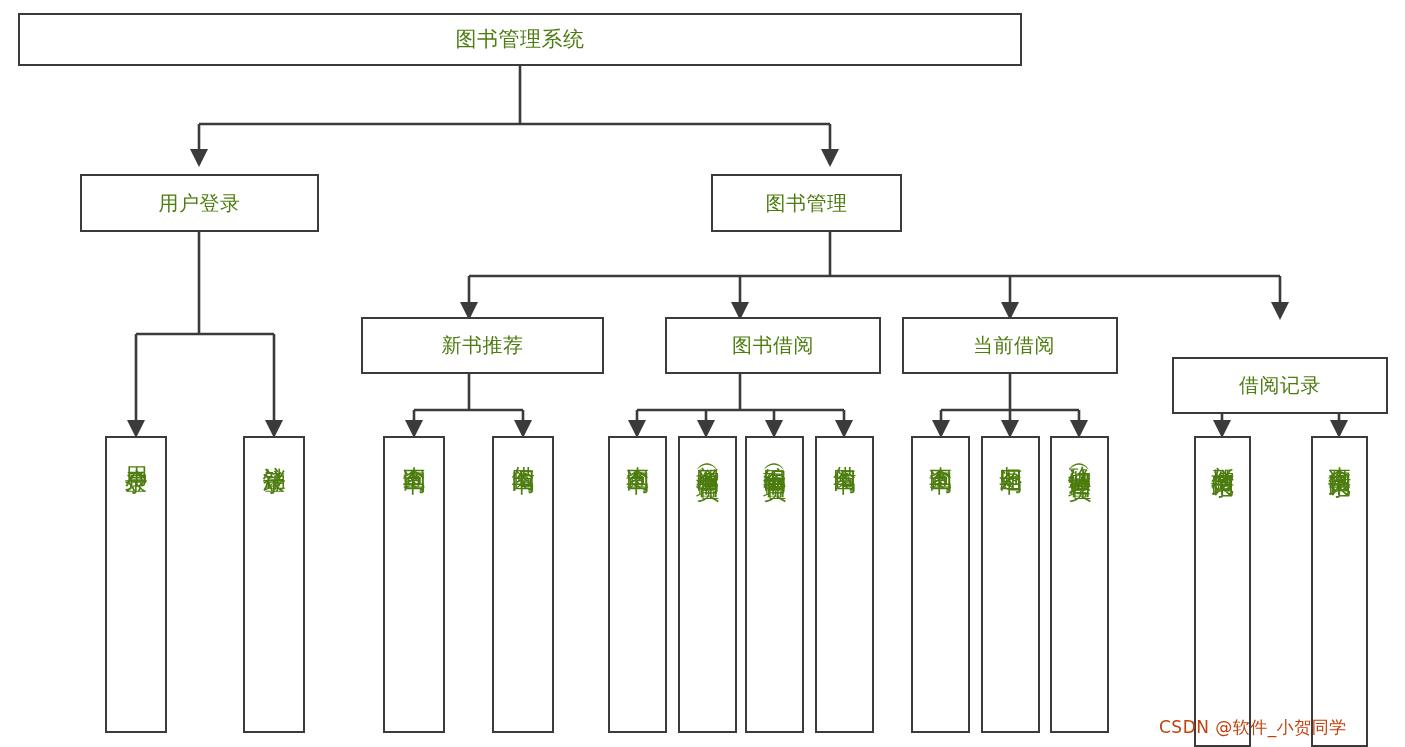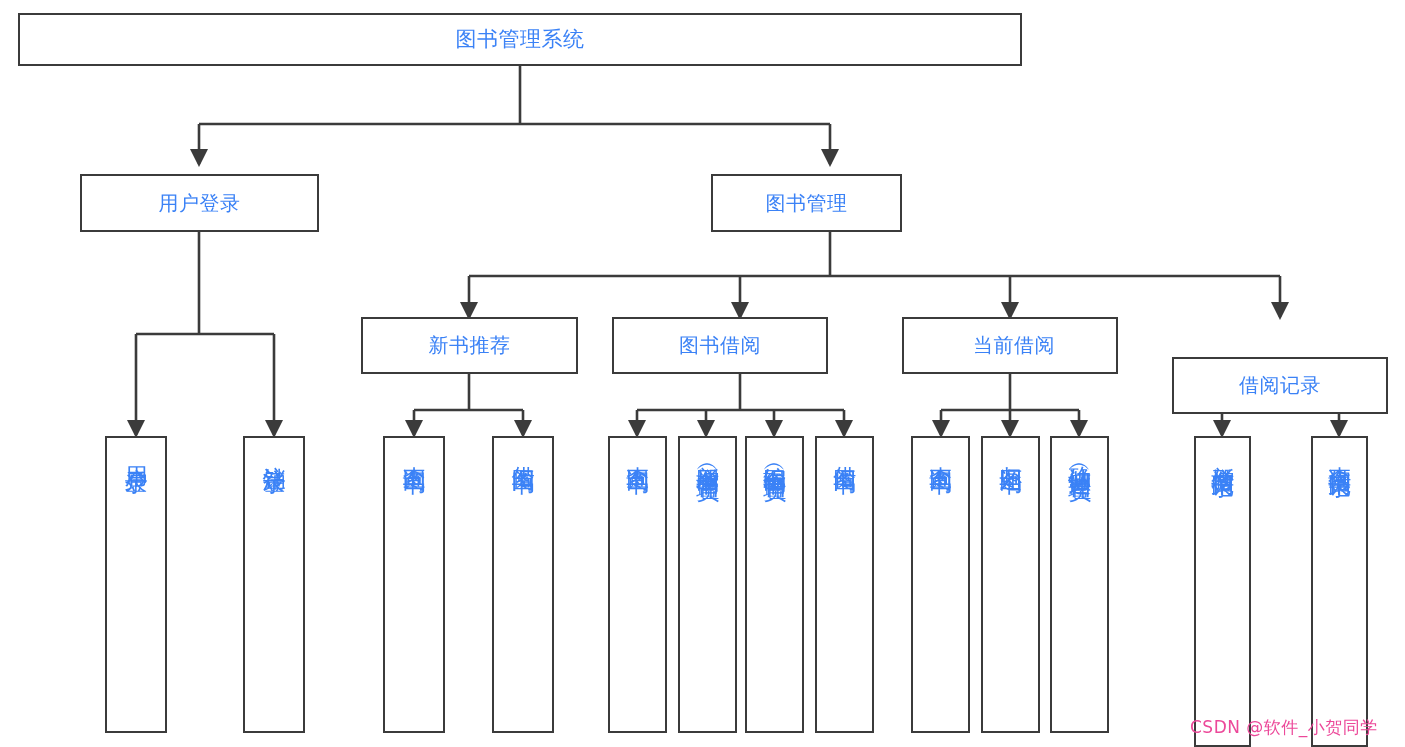--- a/index.html
+++ b/index.html
@@ -14,21 +14,21 @@
   svg#edges{position:absolute;left:0;top:0;width:1405px;height:747px;pointer-events:none;}
 
   .node{
     position:absolute;
     box-sizing:border-box;
     background:#ffffff;
     border:2.5px solid #3b3b3b;
     display:flex;
     align-items:center;
     justify-content:center;
-    color:#3b82f6;
+    color:#4d7c0f;
   }
   .node .lbl{
     display:block;
     text-align:center;
     line-height:1.12;
     letter-spacing:0.5px;
   }
   
   .node.h .lbl{font-size:20px;}
   .node.root .lbl{font-size:21px;}
@@ -43,23 +43,23 @@
     writing-mode:vertical-rl;
     text-orientation:upright;
     font-size:23px;
     line-height:1.02;
     letter-spacing:2px;
     white-space:nowrap;
   }
 
   #watermark{
     position:absolute;
-    left:1190px;top:716px;
+    left:1159px;top:716px;
     font-size:17px;
-    color:#ec4899;
+    color:#c2410c;
     white-space:nowrap;
     font-family:"DejaVu Sans","Liberation Sans",sans-serif;
     letter-spacing:0.5px;
   }
 </style>
 </head>
 <body>
 
 <div id="canvas">
 
@@ -117,24 +117,24 @@
     <span class="lbl">图书管理系统</span>
   </div>
 
   <div class="node h" style="left:80px;top:174px;width:239px;height:58px;">
     <span class="lbl">用户登录</span>
   </div>
   <div class="node h" style="left:711px;top:174px;width:191px;height:58px;">
     <span class="lbl">图书管理</span>
   </div>
 
-  <div class="node h" style="left:361px;top:317px;width:217px;height:57px;">
+  <div class="node h" style="left:361px;top:317px;width:243px;height:57px;">
     <span class="lbl">新书推荐</span>
   </div>
-  <div class="node h" style="left:612px;top:317px;width:216px;height:57px;">
+  <div class="node h" style="left:665px;top:317px;width:216px;height:57px;">
     <span class="lbl">图书借阅</span>
   </div>
   <div class="node h" style="left:902px;top:317px;width:216px;height:57px;padding-left:8px;">
     <span class="lbl">当前借阅</span>
   </div>
   <div class="node h" style="left:1172px;top:317px;width:216px;height:57px;margin-top:40px;">
     <span class="lbl">借阅记录</span>
   </div>
 
   <div class="node v" style="left:105px;top:436px;width:62px;height:297px;">

